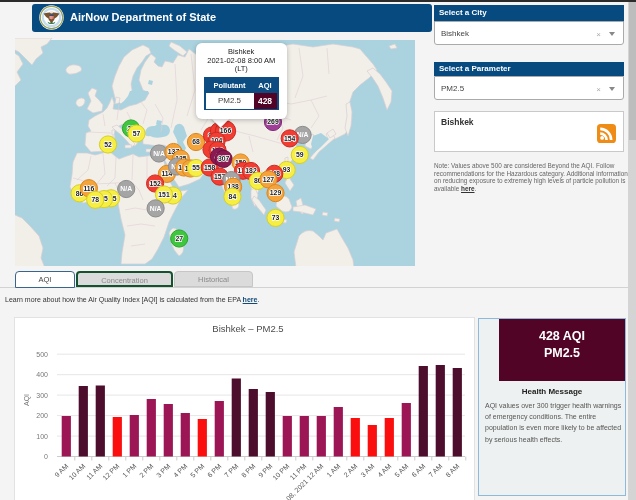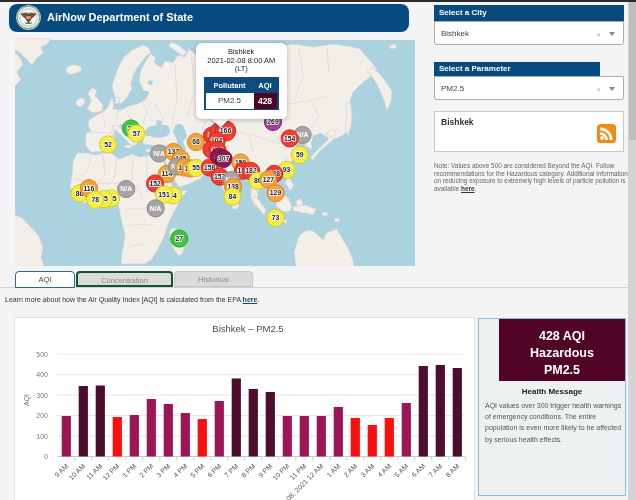--- a/index.html
+++ b/index.html
@@ -3,21 +3,21 @@
 * { margin:0; padding:0; box-sizing:border-box; }
 body { width:636px; height:500px; background:#f4f4f4; font-family:"Liberation Sans",sans-serif; position:relative; overflow:hidden; }
 .abs { position:absolute; }
 .bluebar { background:#074a80; color:#fff; font-weight:bold; }
 </style></head>
 <body>
 <div class="abs" style="left:0;top:0;width:636px;height:2px;background:#2b2b2b"></div>
 <div class="abs" style="left:628px;top:2px;width:8px;height:498px;background:#d4d4d4"></div>
 <div class="abs" style="left:629px;top:2px;width:7px;height:138px;background:#bdbdbd"></div>
 
-<div class="abs" style="left:9px;top:4px;width:400px;height:27.5px;background:#074a80;border-radius:8px;">
+<div class="abs" style="left:32px;top:4px;width:400px;height:27.5px;background:#074a80;border-radius:3px;">
   <div class="abs" style="left:7px;top:1px;"><svg width="25" height="25" viewBox="0 0 25 25">
 <circle cx="12.5" cy="12.5" r="12.2" fill="#ffffff"></circle>
 <circle cx="12.5" cy="12.5" r="11.2" fill="none" stroke="#99a055" stroke-width="1.2"></circle>
 <circle cx="12.5" cy="12.5" r="9.8" fill="#c3dcee"></circle>
 <circle cx="12.5" cy="12.5" r="7.6" fill="#ffffff"></circle>
 <path d="M4.5,8.4 Q8,7.4 12.5,7.2 Q17,7.4 20.5,8.4 Q18.4,12 15.6,13.4 L15,15.6 Q12.5,16.6 10,15.6 L9.4,13.4 Q6.6,12 4.5,8.4 Z" fill="#7a5330"></path>
 <circle cx="12.5" cy="7.2" r="1.4" fill="#ece8de"></circle>
 <path d="M10.6,9.6 h3.8 v1.4 h-3.8 Z" fill="#30507c"></path>
 <path d="M10.6,11 h3.8 v2.6 q-1.9,1.4 -3.8,0 Z" fill="#fff"></path>
 <g stroke="#c0392b" stroke-width="0.5">
@@ -240,21 +240,21 @@
      <div style="flex:1;text-align:center;font-size:8.5px;font-weight:bold;color:#fff;line-height:16px;background:#510426;">428</div>
   </div>
 </div>
 
 <div class="abs bluebar" style="left:434px;top:5px;width:190px;height:24px;font-size:8px;line-height:15px;padding-left:5px;">Select a City</div>
 <div class="abs" style="left:434px;top:21px;width:190px;height:24px;background:#fff;border:1px solid #aaa;border-radius:0 0 3px 3px;">
   <div class="abs" style="left:6px;top:7px;font-size:8px;color:#444;">Bishkek</div>
   <div class="abs" style="right:22px;top:8px;font-size:8px;color:#aaa;">×</div>
   <div class="abs" style="right:8px;top:10px;width:0;height:0;border-left:3.5px solid transparent;border-right:3.5px solid transparent;border-top:4.5px solid #888;"></div>
 </div>
-<div class="abs bluebar" style="left:434px;top:62px;width:166px;height:14px;font-size:8px;line-height:14px;padding-left:5px;">Select a Parameter</div>
+<div class="abs bluebar" style="left:434px;top:62px;width:190px;height:14px;font-size:8px;line-height:14px;padding-left:5px;">Select a Parameter</div>
 <div class="abs" style="left:434px;top:76px;width:190px;height:24px;background:#fff;border:1px solid #aaa;border-radius:0 0 3px 3px;">
   <div class="abs" style="left:6px;top:7px;font-size:8px;color:#444;">PM2.5</div>
   <div class="abs" style="right:22px;top:8px;font-size:8px;color:#aaa;">×</div>
   <div class="abs" style="right:8px;top:10px;width:0;height:0;border-left:3.5px solid transparent;border-right:3.5px solid transparent;border-top:4.5px solid #888;"></div>
 </div>
 <div class="abs" style="left:434px;top:111px;width:190px;height:41px;background:#fff;border:1px solid #c9c9c9;">
   <div class="abs" style="left:6px;top:5px;font-size:8.5px;font-weight:bold;color:#333;">Bishkek</div>
   <div class="abs" style="right:7px;bottom:4px;"><svg width="19" height="19" viewBox="0 0 19 19">
 <rect x="0" y="0" width="19" height="19" rx="3.6" fill="#ef8c16"></rect>
 <circle cx="5.1" cy="13.9" r="1.9" fill="#fff"></circle>
@@ -358,18 +358,17 @@
 <text x="427.8" y="148.5" font-size="7" fill="#555555" text-anchor="end" font-family="Liberation Sans, sans-serif" transform="rotate(-45 427.8 148.5)">7 AM</text>
 <rect x="437.7" y="50.0" width="9.2" height="88.5" fill="#4d0d2c"></rect>
 <line x1="450.8" y1="138.5" x2="450.8" y2="142.5" stroke="#cccccc" stroke-width="1"></line>
 <text x="444.8" y="148.5" font-size="7" fill="#555555" text-anchor="end" font-family="Liberation Sans, sans-serif" transform="rotate(-45 444.8 148.5)">8 AM</text>
 </svg>
 </div>
 
 <div class="abs" style="left:478px;top:317.5px;width:148px;height:178.5px;border:1px solid #8fb9d8;background:#eef1f1;">
   <div style="height:62.5px;background:#510426;color:#fff;text-align:center;font-weight:bold;font-size:12.5px;margin-left:20px;">
     <div style="padding-top:10px;">428 AQI</div>
-    <div style="padding-top:3px;">Hazardous</div>
     <div style="padding-top:3px;">PM2.5</div>
   </div>
   <div style="text-align:center;font-size:8px;font-weight:bold;color:#222;padding-top:6px;">Health Message</div>
   <div style="font-size:7px;color:#555;padding:4px 0 0 6px;line-height:11.2px;white-space:nowrap;">AQI values over 300 trigger health warnings<br>of emergency conditions. The entire<br>population is even more likely to be affected<br>by serious health effects.</div>
 </div>
 
 </body></html>

